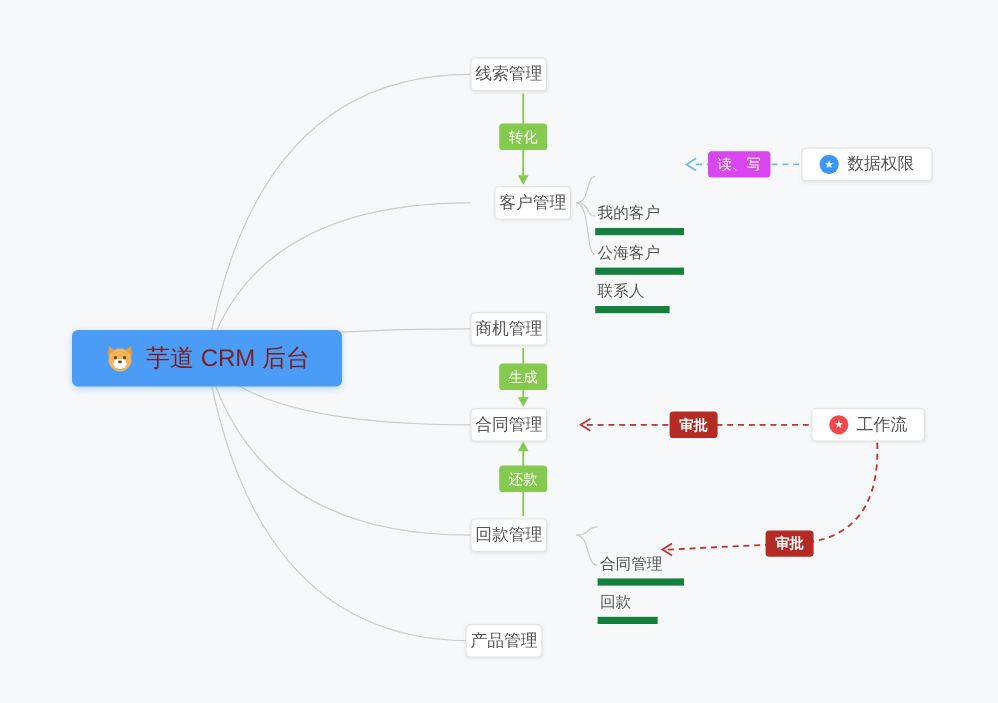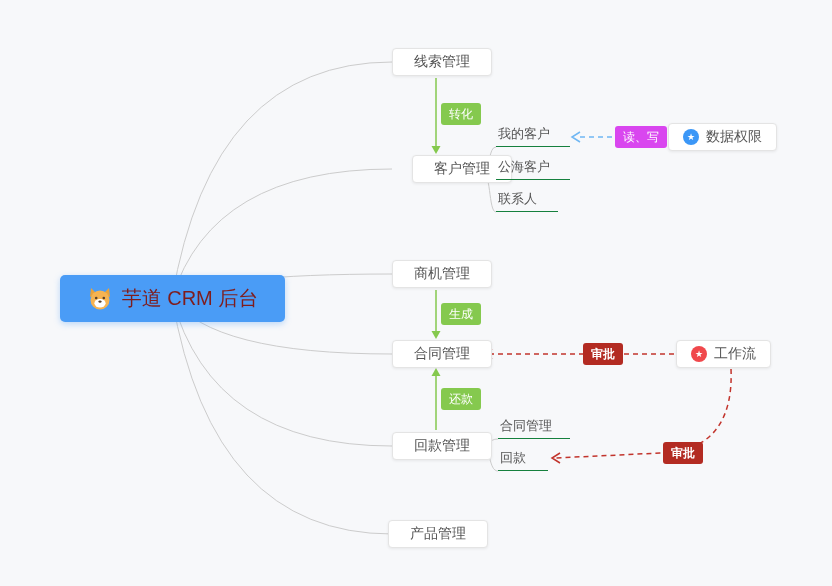--- a/index.html
+++ b/index.html
@@ -12,42 +12,42 @@
   .canvas { position:relative; width:832px; height:586px; background:#f7f8fa; overflow:hidden; }
   .edges { position:absolute; left:0; top:0; z-index:1; }
 
   .node {
     position:absolute; height:28px; background:#fff;
     border:1px solid #e4e4e4; border-radius:4px;
     box-shadow:0 1px 3px rgba(0,0,0,0.07);
     display:flex; align-items:center; justify-content:center;
     font-size:14px; color:#555; z-index:2; white-space:nowrap;
   }
-  .module { width:100px; }
+  .module { width:64px; }
   .ext { padding:0 14px; gap:7px; }
 
   .root-node {
     position:absolute; left:60px; top:275px; width:225px; height:47px;
     background:#4a9cf6; border-radius:5px;
     display:flex; align-items:center; justify-content:center; gap:9px;
     color:#7f1d1d; font-size:20px; z-index:2;
     box-shadow:0 2px 6px rgba(74,156,246,0.35);
     white-space:nowrap;
   }
 
   .leaf {
     position:absolute; font-size:13px; line-height:15px; color:#555;
-    border-bottom:1px solid #15803d; padding:0 4px 5px 2px;
-    z-index:2; white-space:nowrap;
+    border-bottom:6px solid #15803d; padding:0 4px 5px 2px;
+    z-index:2; white-space:nowrap;margin-top:44px;
   }
 
   .badge {
     position:absolute; transform:translate(-50%,-50%);
     color:#fff; font-size:12px; line-height:1;
-    padding:5px 8px; border-radius:3px; z-index:3; white-space:nowrap;margin-left:25px;
+    padding:5px 8px; border-radius:3px; z-index:3; white-space:nowrap;
   }
   .badge.green { background:#85c94e; }
   .badge.blue  { background:#d946ef; }
   .badge.red   { background:#b32b22;font-weight:bold; }
 
   .star-icon {
     width:16px; height:16px; border-radius:50%;
     color:#fff; font-size:9px; line-height:1;
     display:inline-flex; align-items:center; justify-content:center;
     flex:0 0 auto;

